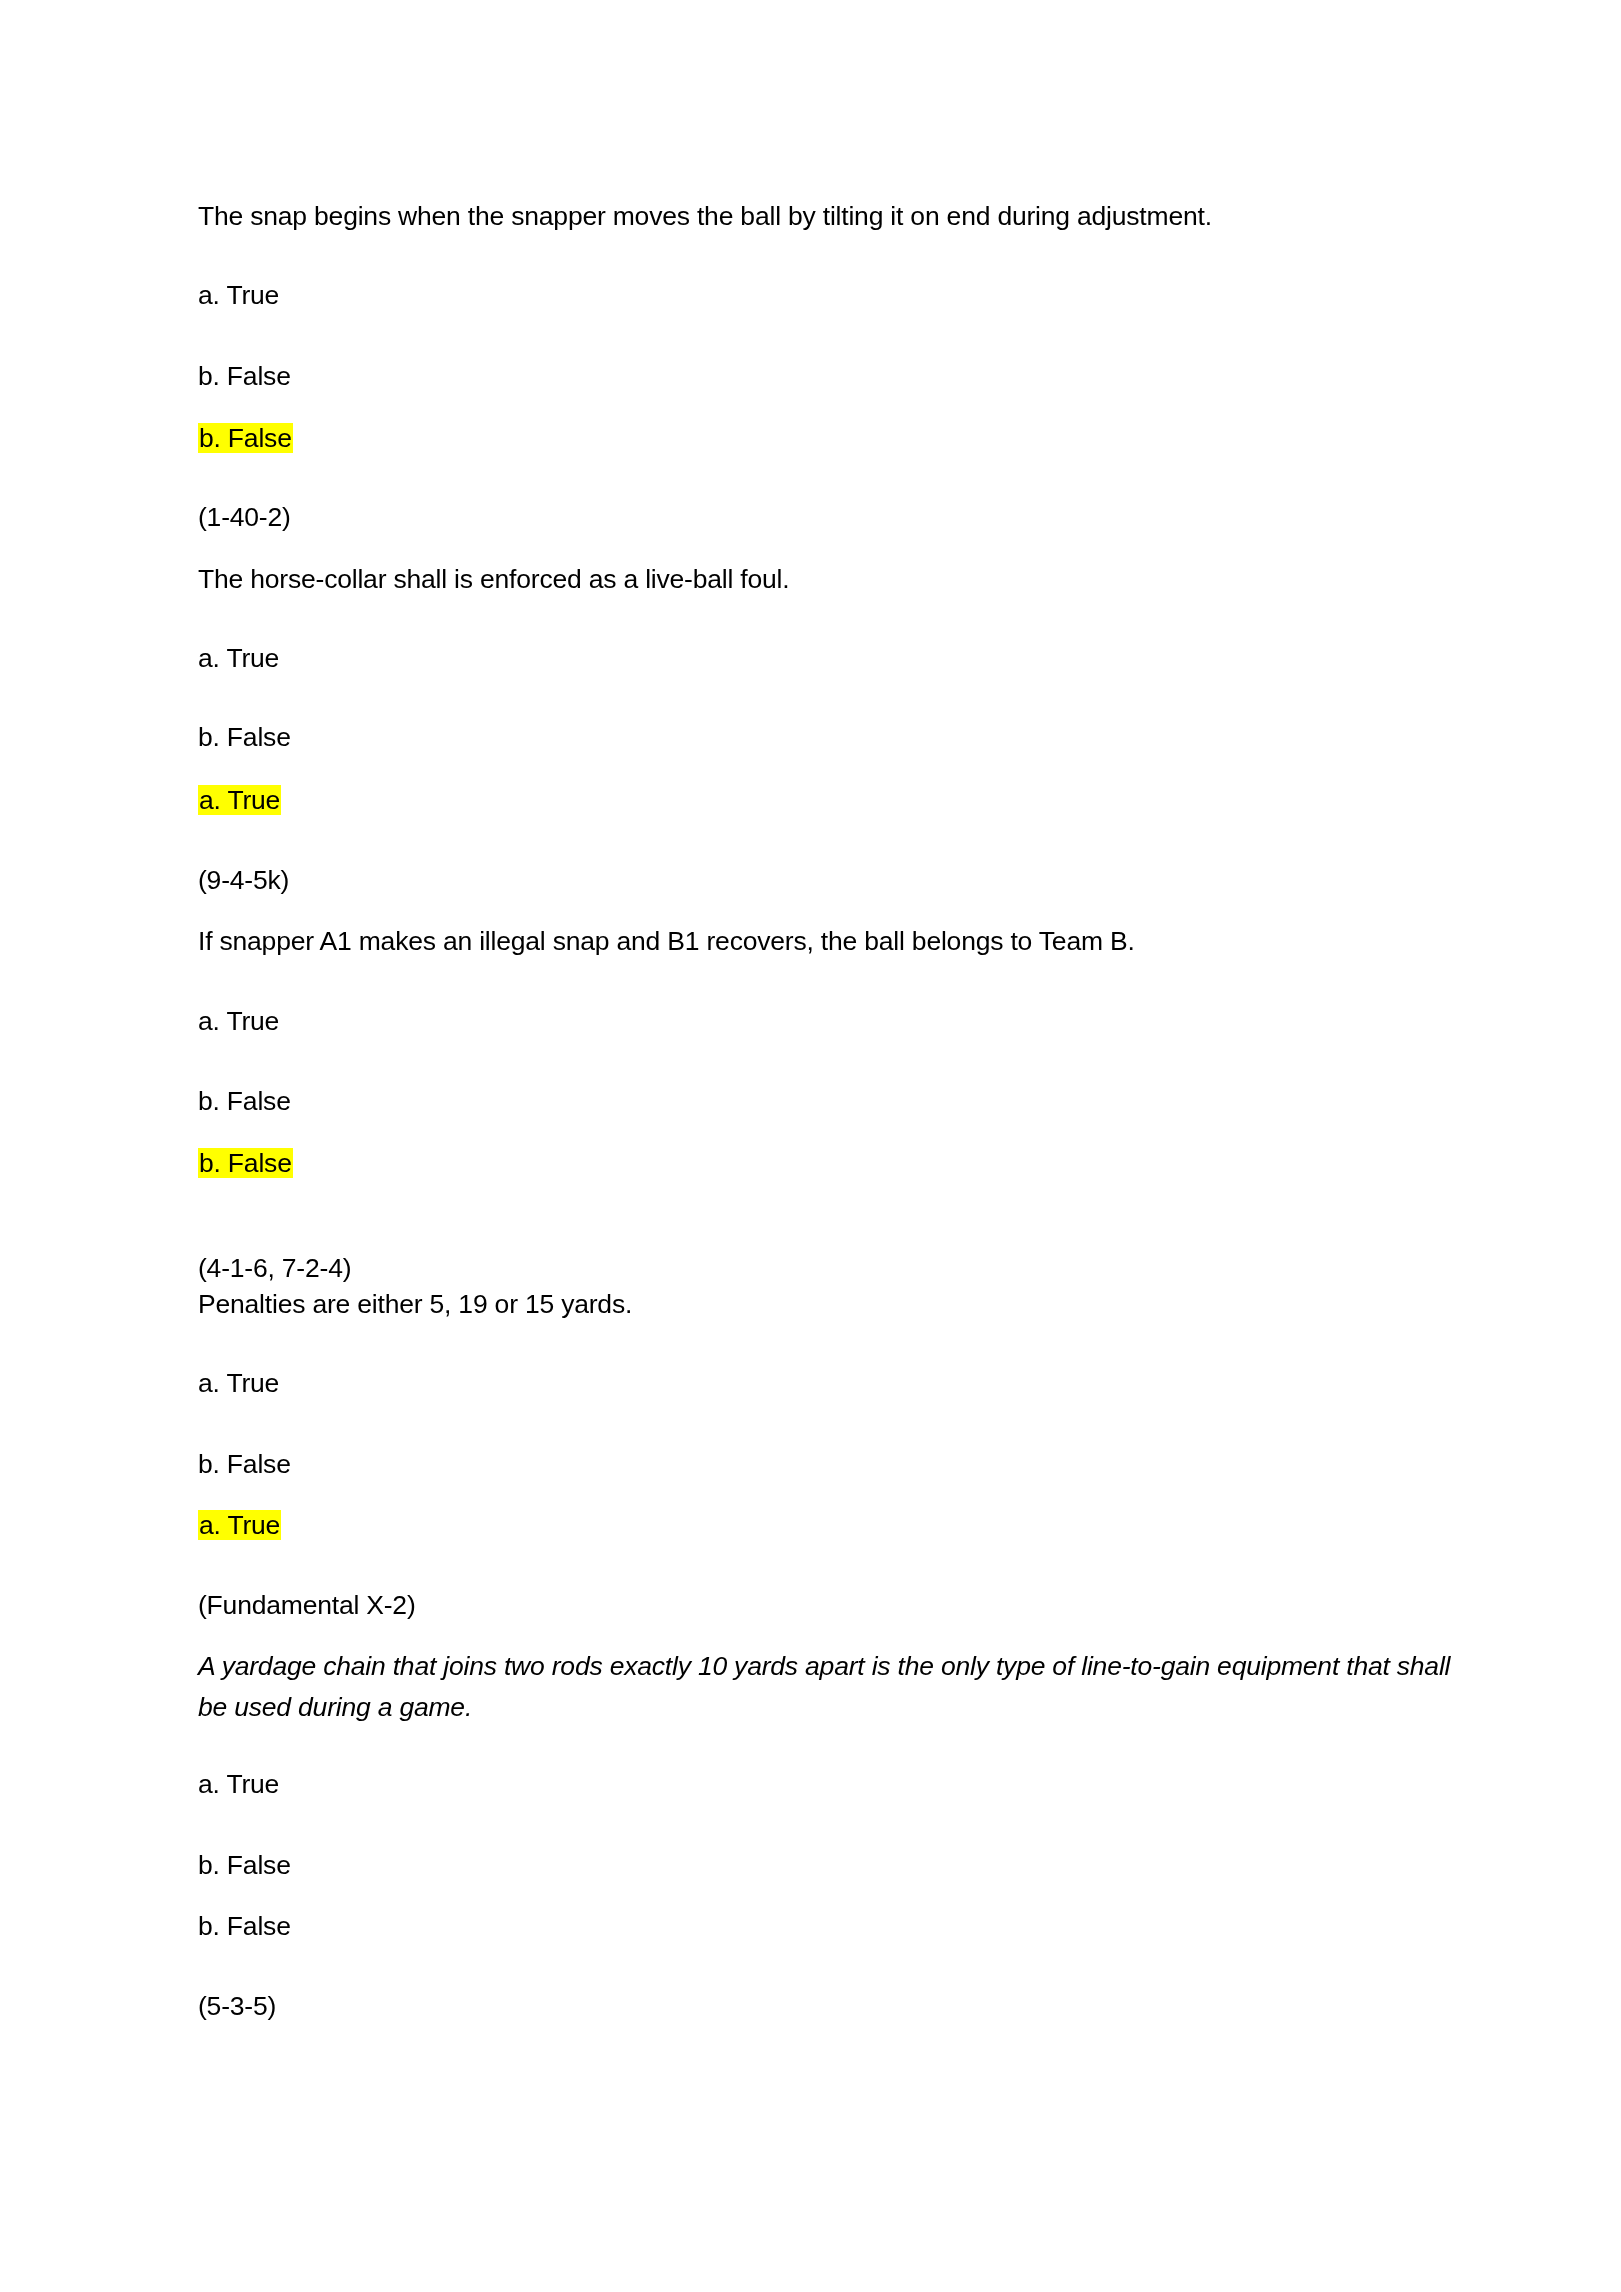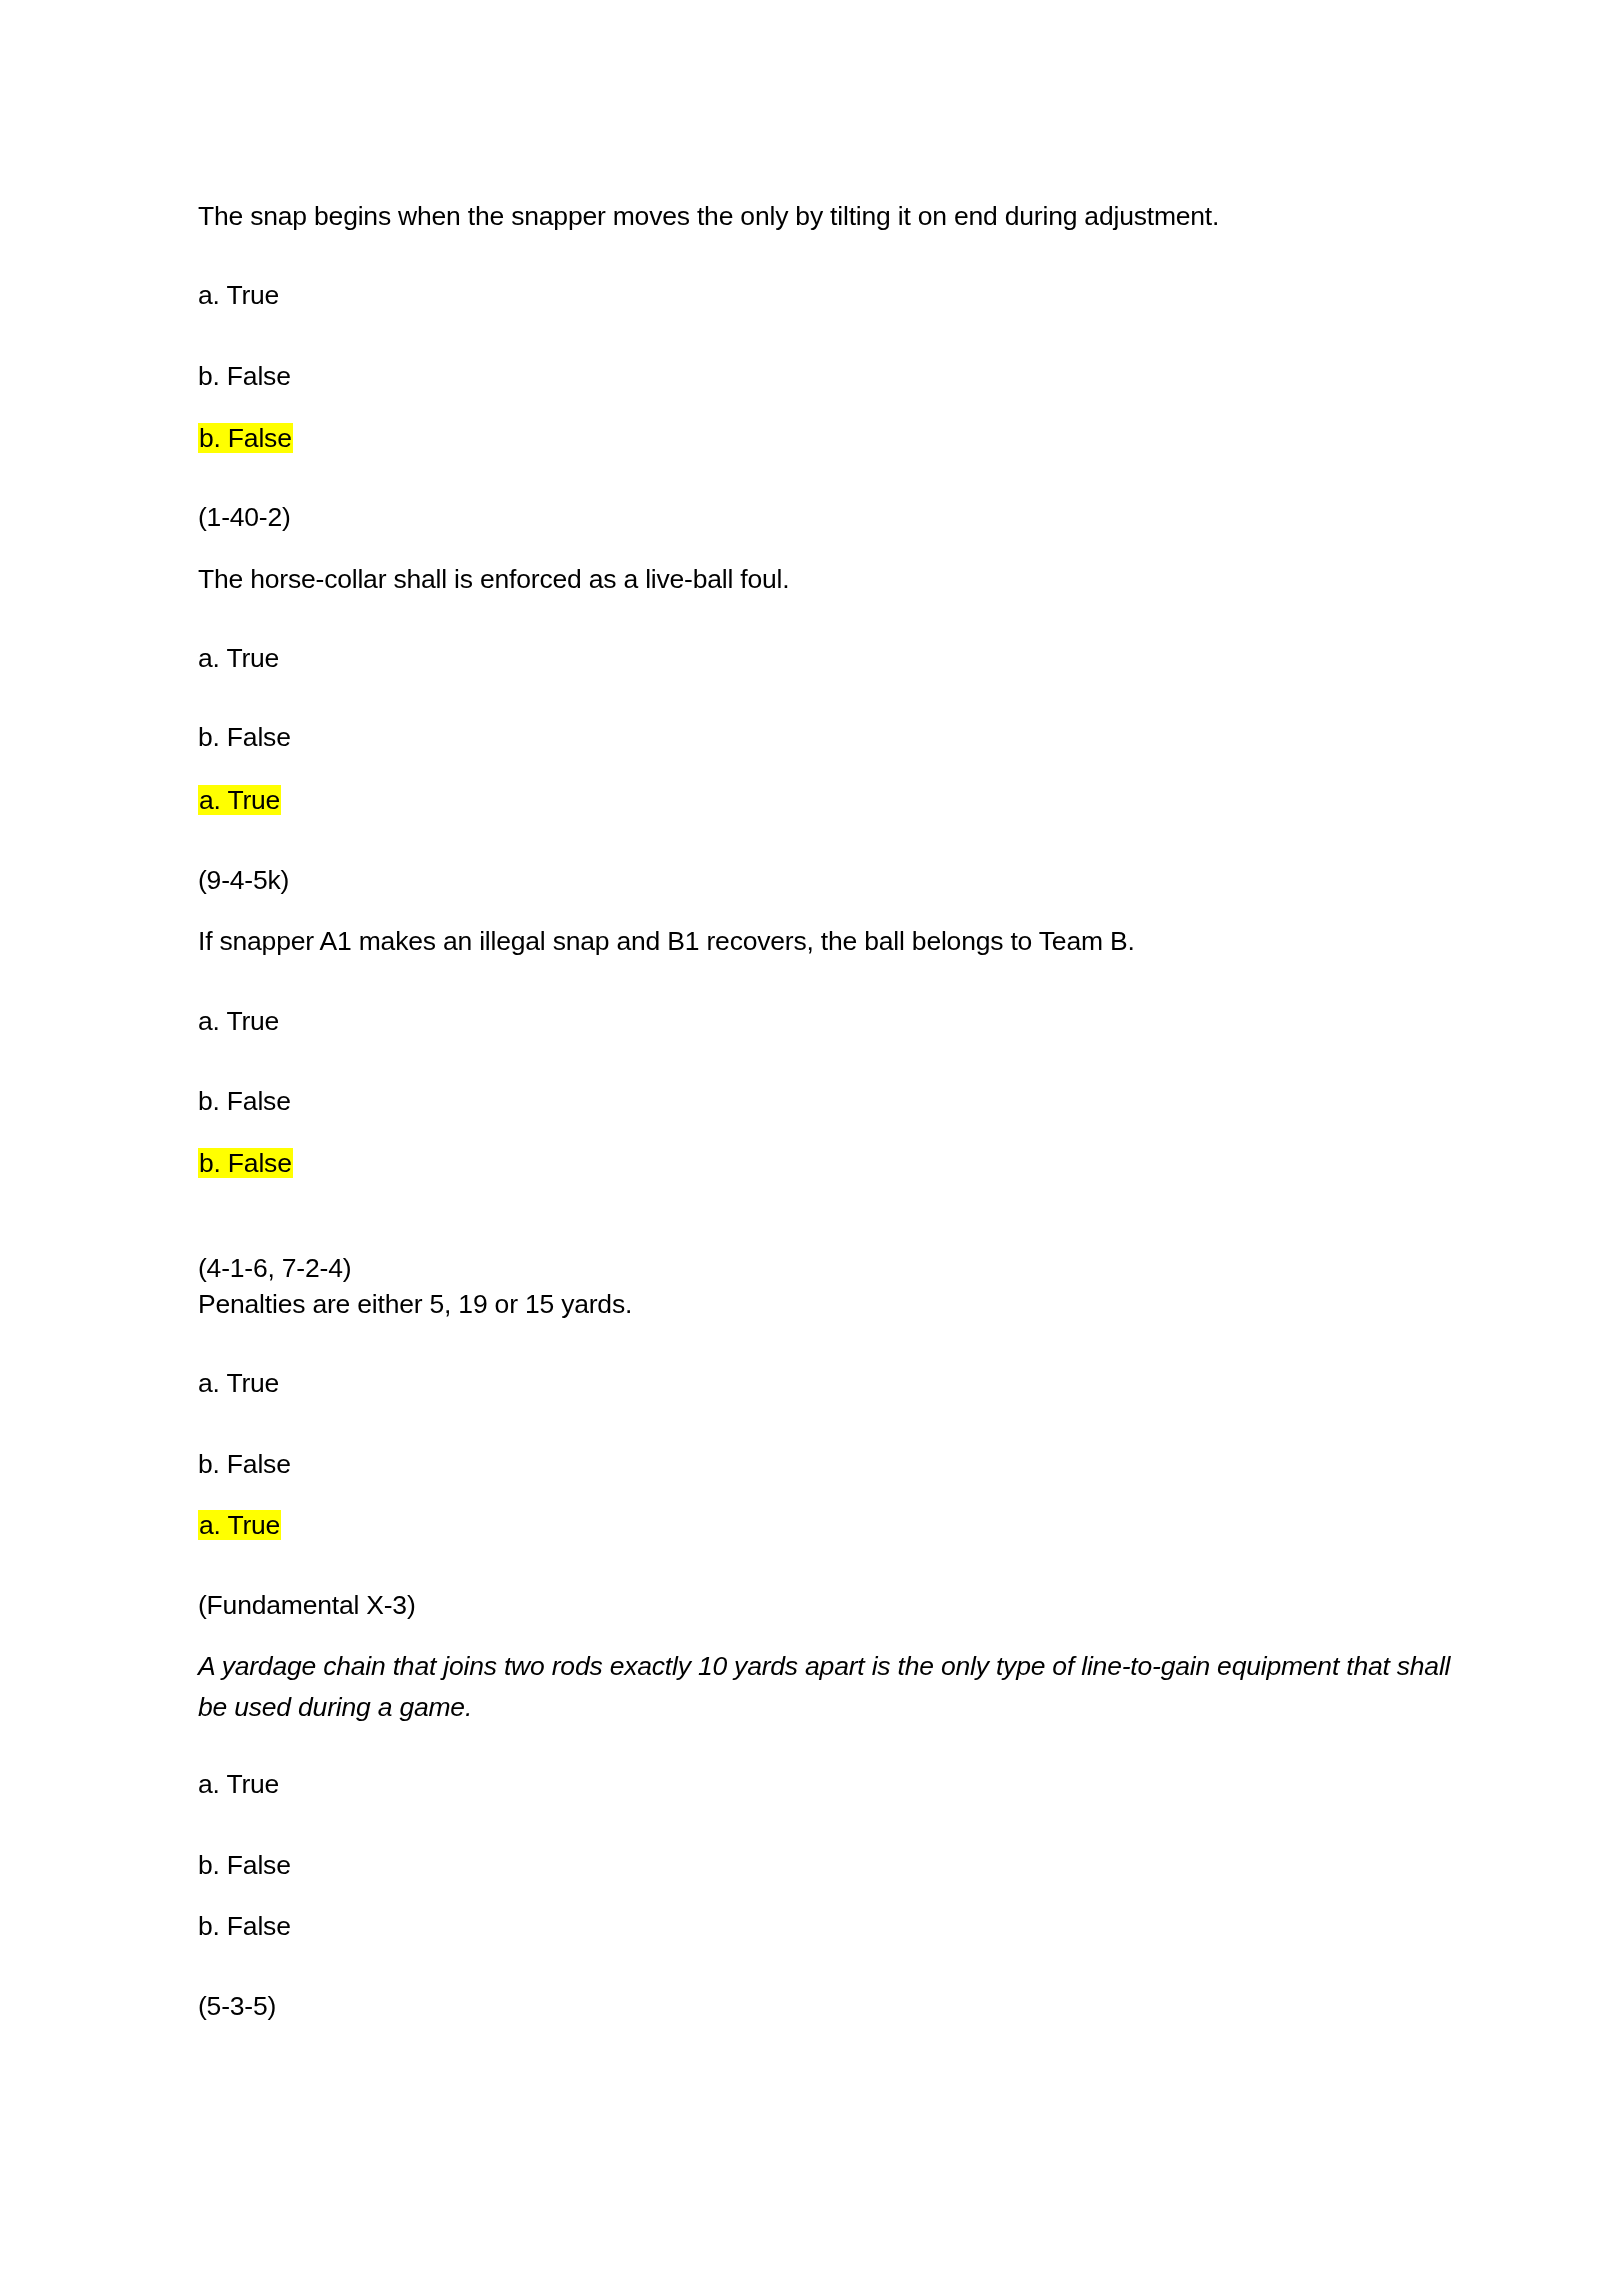--- a/index.html
+++ b/index.html
@@ -8,21 +8,21 @@
   .line { position: absolute; left: 198px; font-size: 26.5px; line-height: 39px; height: 39px;
           white-space: nowrap; letter-spacing: -0.2px; }
   .line.wrap { white-space: normal; width: 1274px; height: auto; line-height: 41px; font-style: italic; }
   .hl { background: #ffff00; padding: 0 1px; }
 </style>
 </head>
 <body>
 
 <div>
 
-  <div class="line" style="top:197px">The snap begins when the snapper moves the only by tilting it on end during adjustment.</div>
+  <div class="line" style="top:197px">The snap begins when the snapper moves the ball by tilting it on end during adjustment.</div>
   <div class="line" style="top:276px">a. True</div>
   <div class="line" style="top:357px">b. False</div>
   <div class="line" style="top:419px"><span class="hl">b. False</span></div>
   <div class="line" style="top:498px">(1-40-2)</div>
 
   <div class="line" style="top:560px">The horse-collar shall is enforced as a live-ball foul.</div>
   <div class="line" style="top:639px">a. True</div>
   <div class="line" style="top:718px">b. False</div>
   <div class="line" style="top:781px"><span class="hl">a. True</span></div>
   <div class="line" style="top:861px">(9-4-5k)</div>
@@ -30,21 +30,21 @@
   <div class="line" style="top:922px">If snapper A1 makes an illegal snap and B1 recovers, the ball belongs to Team B.</div>
   <div class="line" style="top:1002px">a. True</div>
   <div class="line" style="top:1082px">b. False</div>
   <div class="line" style="top:1144px"><span class="hl">b. False</span></div>
   <div class="line" style="top:1249px">(4-1-6, 7-2-4)</div>
 
   <div class="line" style="top:1285px">Penalties are either 5, 19 or 15 yards.</div>
   <div class="line" style="top:1364px">a. True</div>
   <div class="line" style="top:1445px">b. False</div>
   <div class="line" style="top:1506px"><span class="hl">a. True</span></div>
-  <div class="line" style="top:1586px">(Fundamental X-3)</div>
+  <div class="line" style="top:1586px">(Fundamental X-2)</div>
 
   <div class="line wrap" style="top:1646px">A yardage chain that joins two rods exactly 10 yards apart is the only type of line-to-gain equipment that shall be used during a game.</div>
   <div class="line" style="top:1765px">a. True</div>
   <div class="line" style="top:1846px">b. False</div>
   <div class="line" style="top:1907px">b. False</div>
   <div class="line" style="top:1987px">(5-3-5)</div>
 
 </div>
 
 

